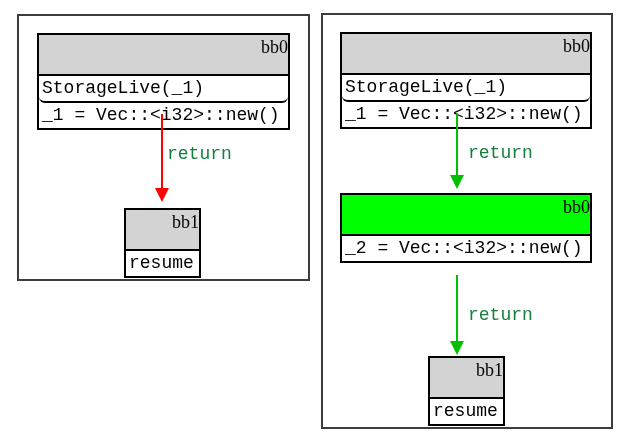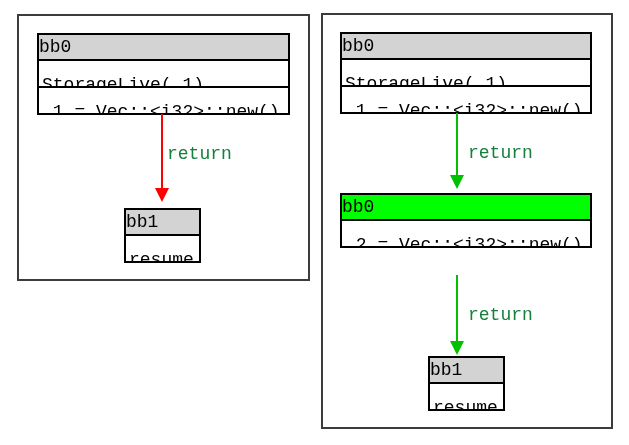--- a/index.html
+++ b/index.html
@@ -18,40 +18,42 @@
   }
   #panel-left  { left: 17px;  top: 14px; width: 293px; height: 267px; }
   #panel-right { left: 321px; top: 13px; width: 292px; height: 416px; }
 
   .node {
     position: absolute;
     border: 2px solid #000;
     background: #fff;
   }
   .node-header {
-    height: 26px;
+    height: 41px;
     line-height: 24px;
     border-bottom: 2px solid #000;
-    text-align: left;
+    text-align: right;
     font-size: 18px;
     background: var(--hdr, #d3d3d3);
     white-space: nowrap;
     overflow: hidden;
+    font-family: Liberation Serif, serif;
   }
   .node-row {
     height: 27px;
     line-height: 25px;
     border-bottom: 2px solid #000;
-    padding: 12px 3px;
+    padding: 0 3px;
     font-size: 18px;
     background: #fff;
     white-space: nowrap;
     overflow: hidden;
+    border-radius: 6px;
   }
-  .node-row:last-child { border-bottom: none; height: 25px; text-decoration: underline; }
+  .node-row:last-child { border-bottom: none; height: 25px; }
 
   
   .node-l0 { left: 18px;  top: 17px;  width: 253px; }
   .node-l1 { left: 105px; top: 192px; width: 77px;  }
   
   .node-r0 { left: 17px;  top: 17px;  width: 252px; }
   .node-r1 { left: 17px;  top: 178px; width: 252px; }
   .node-r2 { left: 105px; top: 341px; width: 77px;  }
 
   .edge { position: absolute; width: 90px; }

